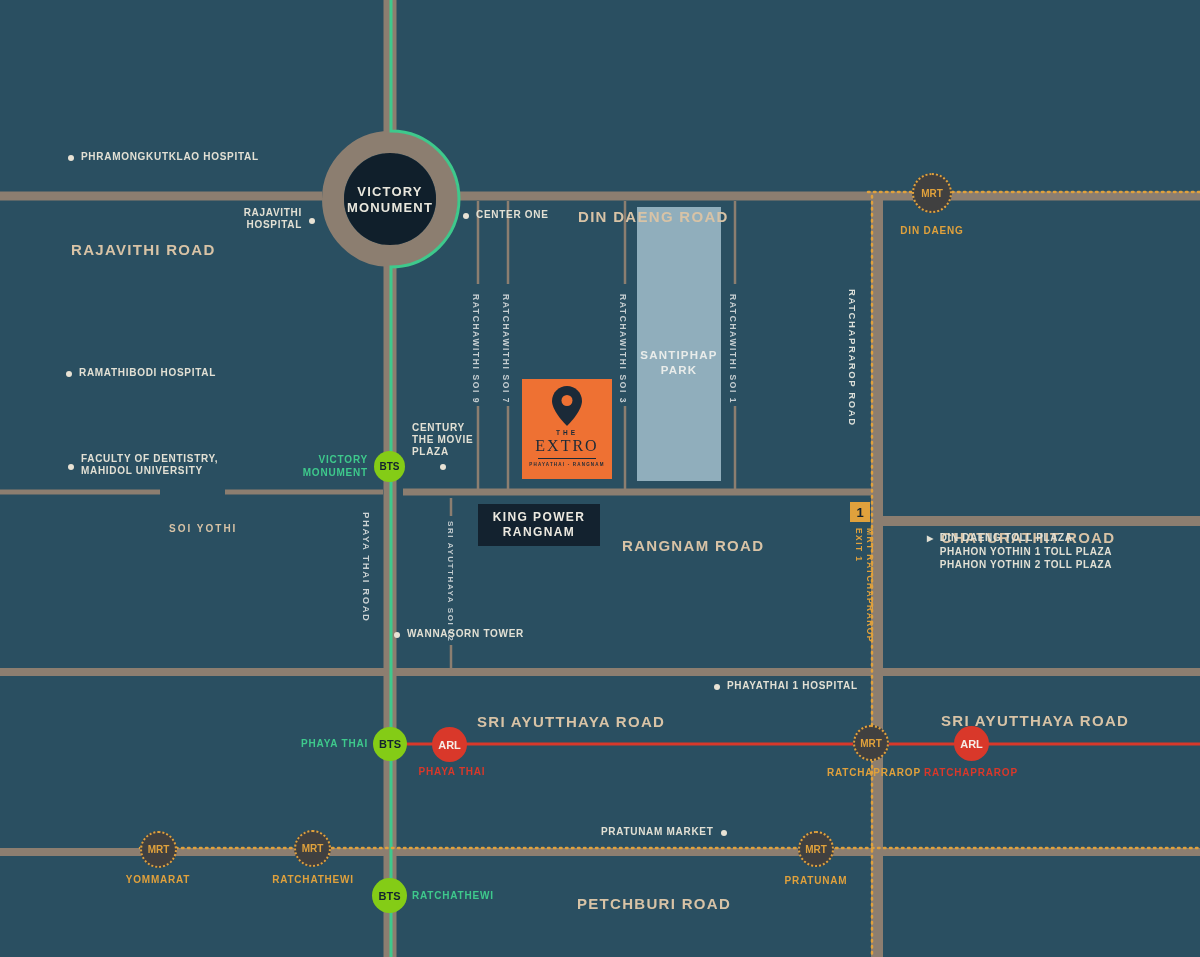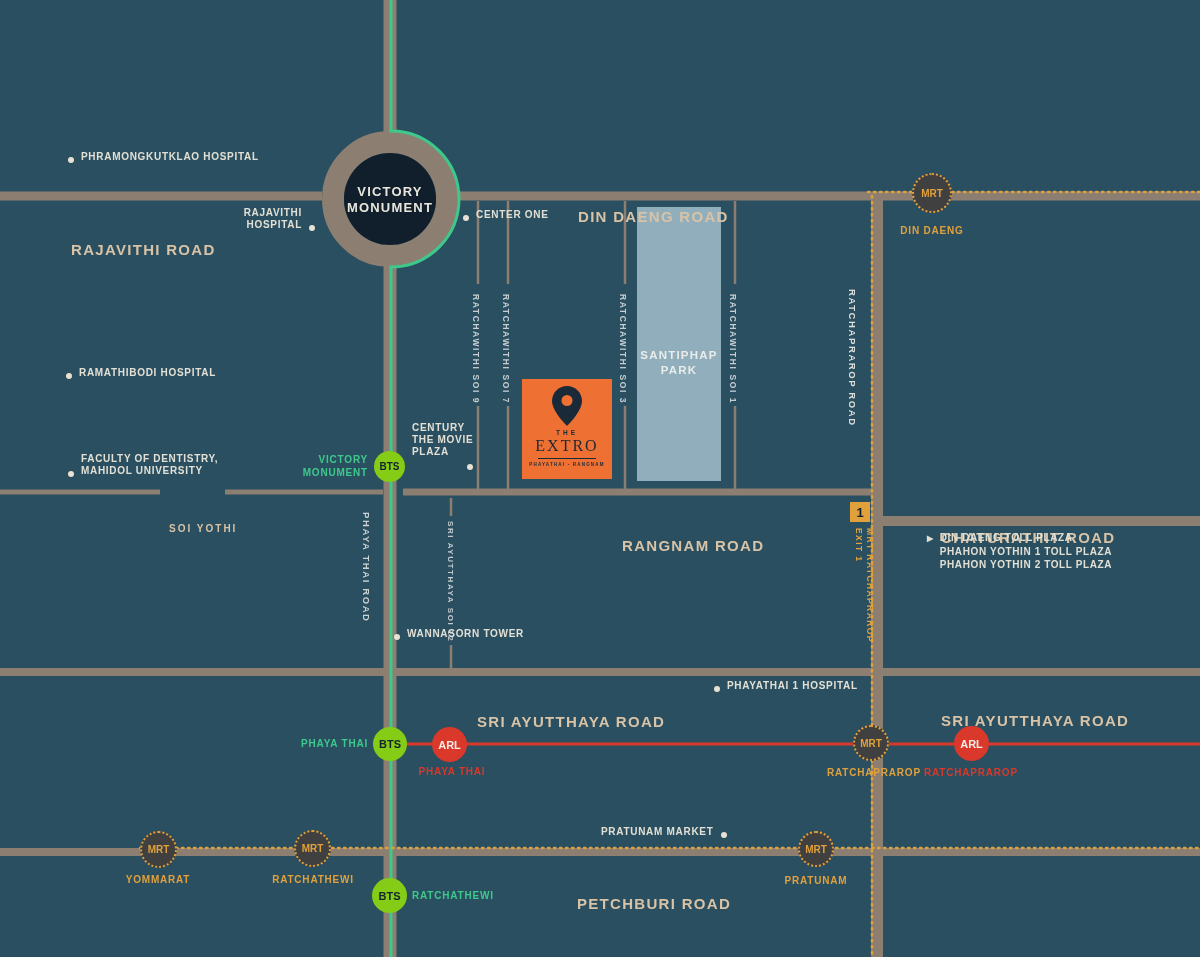--- a/index.html
+++ b/index.html
@@ -6,21 +6,21 @@
   .map{position:relative;width:1200px;height:957px;background:#2a4f61;
        font-family:"Liberation Sans",sans-serif;overflow:hidden;}
   .map svg.lines{position:absolute;left:0;top:0;}
 
   .rlabel{position:absolute;color:#d8c3a6;font-weight:bold;font-size:15px;
           letter-spacing:1.3px;white-space:pre;margin-top:35px;}
   .rlabel.sm{font-size:10px;letter-spacing:2px;}
 
   .lm{position:absolute;display:flex;gap:7px;color:#e2e0d4;font-weight:bold;
       font-size:10px;letter-spacing:0.7px;line-height:12px;white-space:pre-line;
-      align-items:flex-end;}
+      align-items:center;}
   .lm .dot{width:6px;height:6px;border-radius:50%;background:#e8e2d4;flex:none;margin-top:2px;}
   .lm.rt{text-align:right;}
   .lm.col{flex-direction:column;gap:6px;}
 
   .vlabel{position:absolute;writing-mode:vertical-rl;color:#c6ced1;font-weight:bold;
           font-size:8.5px;letter-spacing:1.6px;white-space:pre;}
   .vlabel.big{font-size:9.5px;color:#ccd3d4;}
   .vlabel.white{color:#dde0da;font-size:9.5px;}
 
   .st{position:absolute;border-radius:50%;display:flex;align-items:center;
@@ -174,20 +174,22 @@
     <svg width="38" height="44" viewBox="0 0 38 44" style="margin-top:5px">
       <path d="M19 2c-8.3 0-15 6.7-15 15 0 10.5 15 25 15 25s15-14.5 15-25c0-8.3-6.7-15-15-15z" fill="#1b2a38"></path>
       <circle cx="19" cy="16.5" r="5.5" fill="#ee7133"></circle>
     </svg>
     <div class="extro-the">THE</div>
     <div class="extro-name">EXTRO</div>
     <div class="extro-rule"></div>
     <div class="extro-tag">PHAYATHAI - RANGNAM</div>
   </div>
 
+  <div class="kingpower">KING POWER
+RANGNAM</div>
 
   <div class="exitbox">1</div>
   <div class="exitlabel">
     <span>MRT  RATCHAPRAROP</span>
     <span>EXIT 1</span>
   </div>
 
   <div class="toll">
     <span class="toll-arrow">▶</span>
     <span class="toll-items">DIN DAENG TOLL PLAZA

